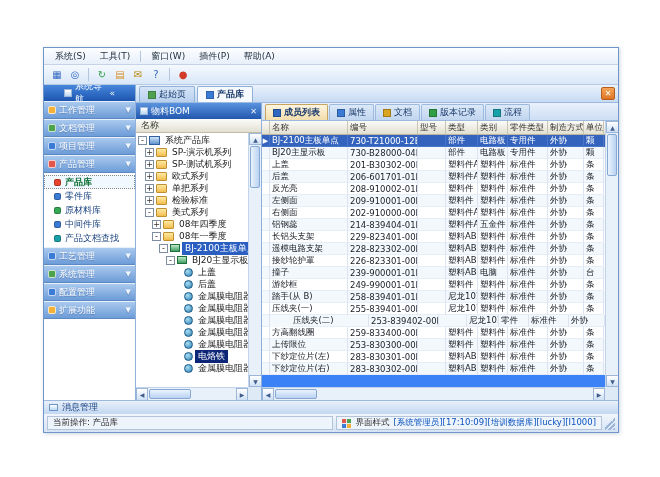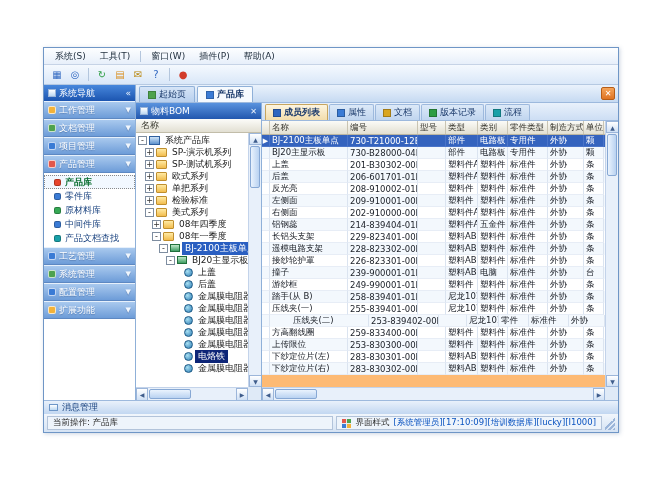--- a/index.html
+++ b/index.html
@@ -14,21 +14,21 @@
   .menu-sep{width:1px;height:11px;background:#b4c6dd;margin:0 3px;}
   .toolbar{height:20px;background:linear-gradient(#f5f9fe,#d9e7f8);border-bottom:1px solid #b5c9e2;
            display:flex;align-items:center;gap:2px;padding:0 5px;flex:none;}
   .tbtn{width:16px;height:16px;border:1px solid transparent;border-radius:2px;display:flex;align-items:center;
         justify-content:center;font-size:10px;cursor:default;}
   .tsep{width:1px;height:13px;background:#b4c6dd;margin:0 3px;}
   
   .main{flex:1;display:flex;min-height:0;}
   .nav{width:92px;flex:none;background:#ffffff;border-right:1px solid #8fb0d8;display:flex;flex-direction:column;overflow:hidden;}
   .nav-header{height:16px;flex:none;background:linear-gradient(#4787dc,#1c55b0);color:#fff;font-size:9px;
-              display:flex;align-items:center;gap:3px;padding:0 4px;}
+              display:flex;align-items:center;gap:3px;padding:0 20px;}
   .nav-header .hicon{width:8px;height:8px;background:linear-gradient(#fff,#bcd8f2);border:1px solid #9cb6da;flex:none;}
   .nav-header .collapse{margin-left:auto;font-size:9px;color:#eaf2fc;}
   .nav-section{height:18px;flex:none;background:linear-gradient(#a9c9ee,#6d9cd8);border-top:1px solid #e6f0fb;
                border-bottom:1px solid #5d88c2;color:#fff;font-size:9px;display:flex;align-items:center;gap:3px;
                padding:0 4px;cursor:default;text-shadow:0 1px 1px rgba(20,50,100,.35);}
   .sec-icon{width:8px;height:8px;border-radius:2px;border:1px solid rgba(255,255,255,.7);flex:none;}
   .sec-chevron{margin-left:auto;font-size:7px;color:#f0f6fd;}
   .nav-items{background:#fff;padding:2px 0;}
   .nav-item{height:14px;display:flex;align-items:center;gap:4px;padding:0 3px 0 10px;font-size:9px;color:#17407e;cursor:default;}
   .nav-item .dot{width:7px;height:7px;border-radius:2px;flex:none;border:1px solid rgba(0,0,0,.25);}
@@ -75,21 +75,21 @@
            display:flex;flex-direction:column;}
   .hscroll{position:absolute;left:0;right:13px;bottom:0;height:13px;background:#e8f0fa;border-top:1px solid #c3d3ea;display:flex;}
   .sbtn{width:13px;height:12px;flex:none;background:linear-gradient(#ffffff,#cfe0f5);border:1px solid #9cb6da;
         font-size:6px;color:#3f5d8c;display:flex;align-items:center;justify-content:center;}
   .hscroll .sbtn{height:13px;width:12px;}
   .vthumb{margin:1px;height:42px;background:linear-gradient(90deg,#eaf3fd,#b9d2f1);border:1px solid #87a8d4;border-radius:2px;}
   .hthumb{margin:1px;width:42px;background:linear-gradient(#eaf3fd,#b9d2f1);border:1px solid #87a8d4;border-radius:2px;}
   .spacer{flex:1;}
   .corner{position:absolute;right:0;bottom:0;width:13px;height:13px;background:#dfeaf7;}
   
-  .detail{flex:1;display:flex;flex-direction:column;min-width:0;background:#fdba74;min-height:0;}
+  .detail{flex:1;display:flex;flex-direction:column;min-width:0;background:#3b82f6;min-height:0;}
   .dtabs{height:18px;flex:none;background:linear-gradient(#e9f1fb,#cddef4);border-bottom:1px solid #9db9dd;
          display:flex;align-items:flex-end;gap:1px;padding:1px 3px 0;}
   .dtab{height:16px;padding:0 7px;font-size:9px;display:flex;align-items:center;gap:3px;border:1px solid #9db9dd;
         border-bottom:none;border-radius:2px 2px 0 0;background:linear-gradient(#dcE9f8,#c0d5ef);color:#1b3a6b;cursor:default;white-space:nowrap;}
   .dtab.active{background:linear-gradient(#fdf5e0,#f3ddab);border-color:#c7a55e;font-weight:bold;}
   .dtab .dtab-icon{width:8px;height:8px;flex:none;border:1px solid rgba(0,0,0,.25);}
   .table-wrap{flex:1;position:relative;overflow:hidden;min-height:0;}
   .grid{position:absolute;left:0;top:0;right:13px;bottom:13px;overflow:hidden;}
   .gridhead{display:flex;height:14px;background:linear-gradient(#fbfbf7,#e2dfd1);border-bottom:1px solid #bbb6a2;}
   .gh{font-size:8.5px;color:#33322a;display:flex;align-items:center;padding:0 2px;border-right:1px solid #c9c4b2;

